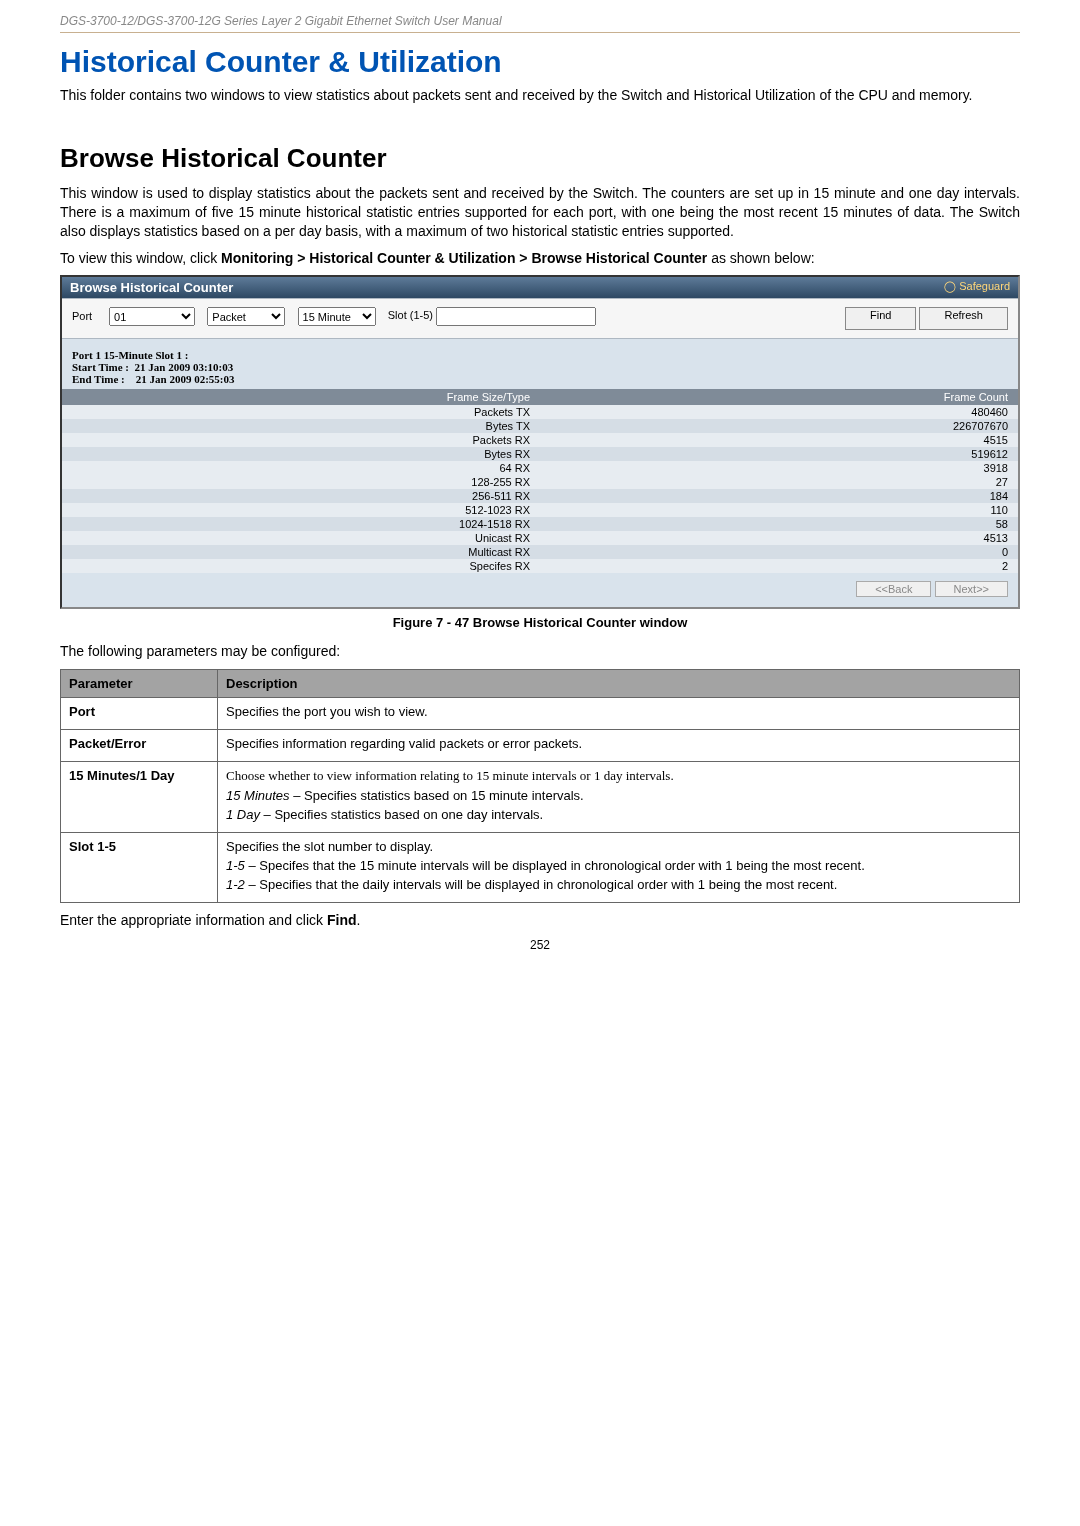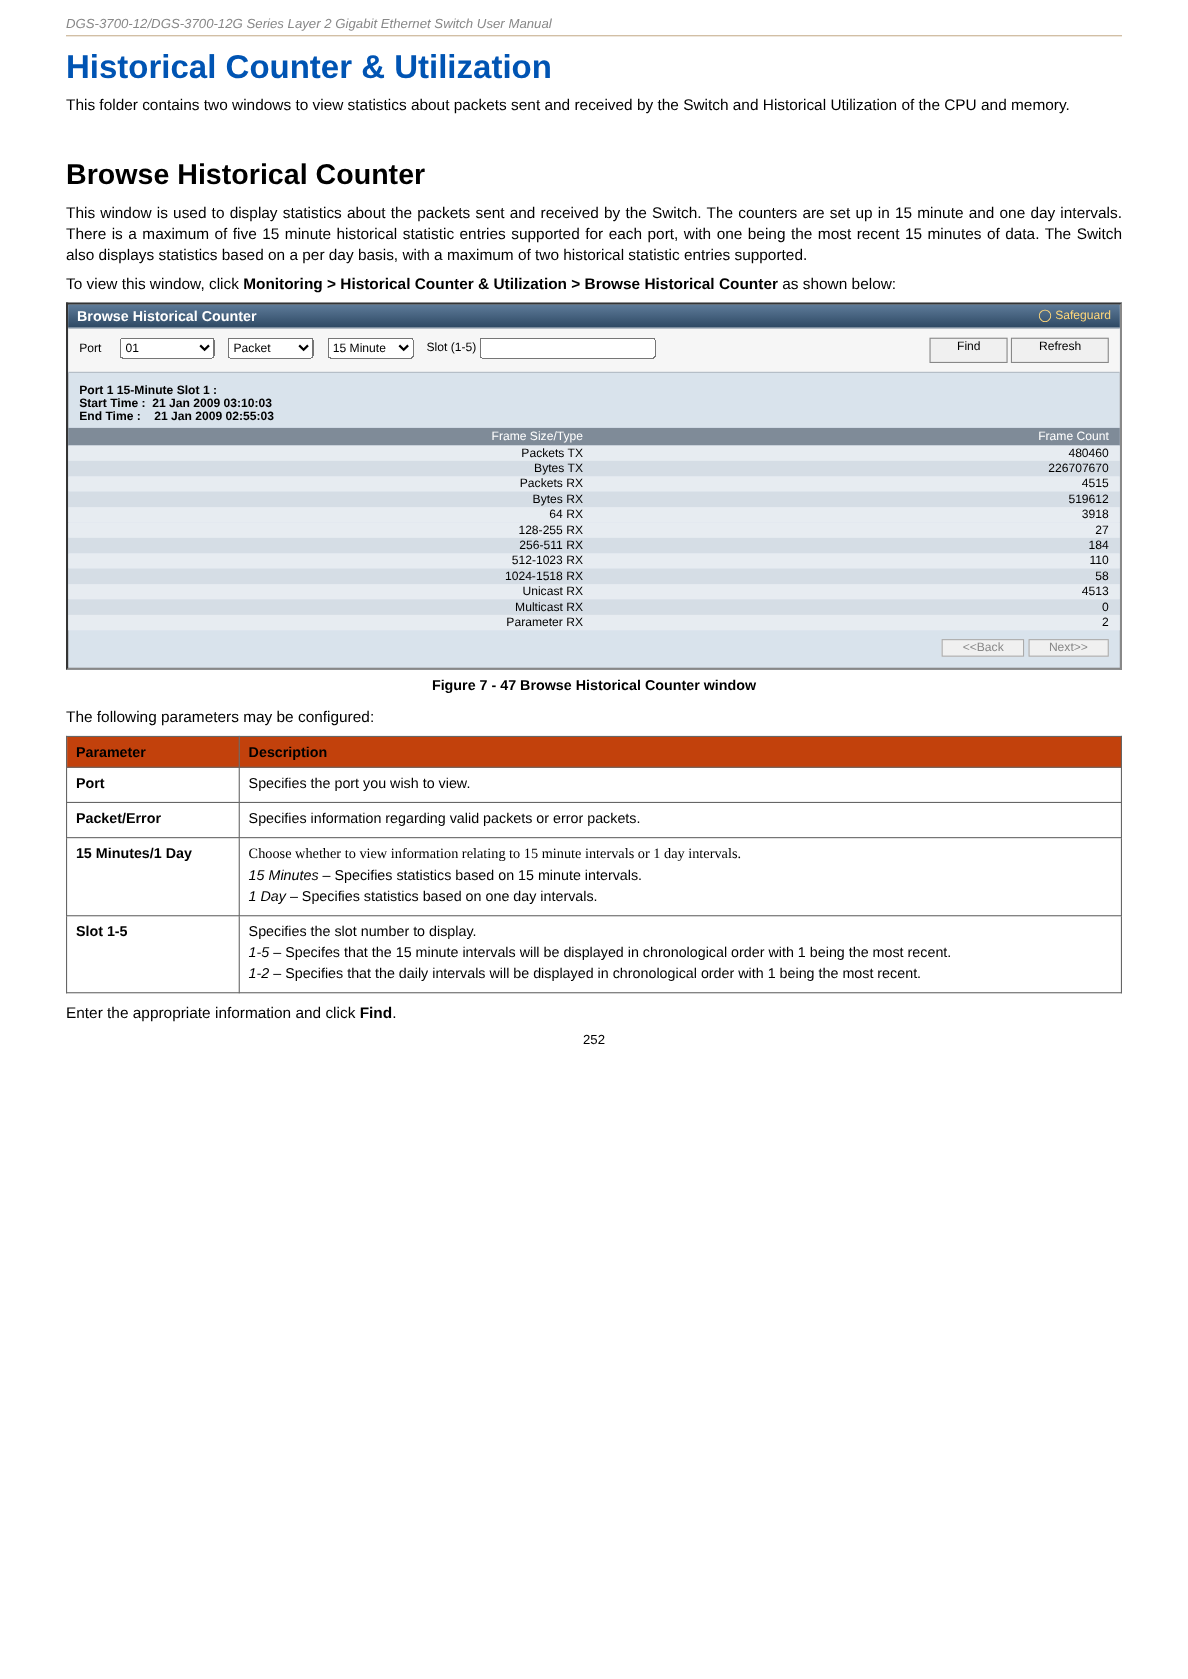--- a/index.html
+++ b/index.html
@@ -82,20 +82,21 @@
     background:#f0f0f0;
     padding:1px 24px;
     height:19px;
     cursor:pointer;
     font-size:11px;
   }
   .shot .labels{
     padding:10px 10px 4px 10px;
     color:#000;
     font-size:11px;
+    font-family:Liberation Serif, serif;
   }
   .shot .labels .bold{font-weight:bold;}
   .shot table{
     width:100%;
     border-collapse:collapse;
     font-size:11px;
     text-align:right;
   }
   .shot table tr.head td{
     background:#7f8b98;
@@ -128,21 +129,21 @@
     border-collapse:collapse;
     font-size:13px;
   }
   .ptable th,.ptable td{
     border:1px solid #666;
     padding:6px 8px;
     text-align:left;
     vertical-align:top;
   }
   .ptable thead th{
-    background:#c2410c;
+    background:#a3a3a3;
     font-weight:bold;
   }
   .ptable td.name{font-weight:bold;width:140px;}
   .ptable em{font-style:italic;}
   .pagenum{
     text-align:center;
     font-size:12px;
     color:#000;
   }
 </style>
@@ -247,21 +248,21 @@
           </tr>
           <tr class="d0">
             <td>Unicast RX</td>
             <td>4513</td>
           </tr>
           <tr class="d1">
             <td>Multicast RX</td>
             <td>0</td>
           </tr>
           <tr class="d0">
-            <td>Parameter RX</td>
+            <td>Specifes RX</td>
             <td>2</td>
           </tr>
         </tbody>
     </table>
     <div class="footerbtns">
       <span class="btn">&lt;&lt;Back</span>
       <span class="btn">Next&gt;&gt;</span>
     </div>
   </div>
 

